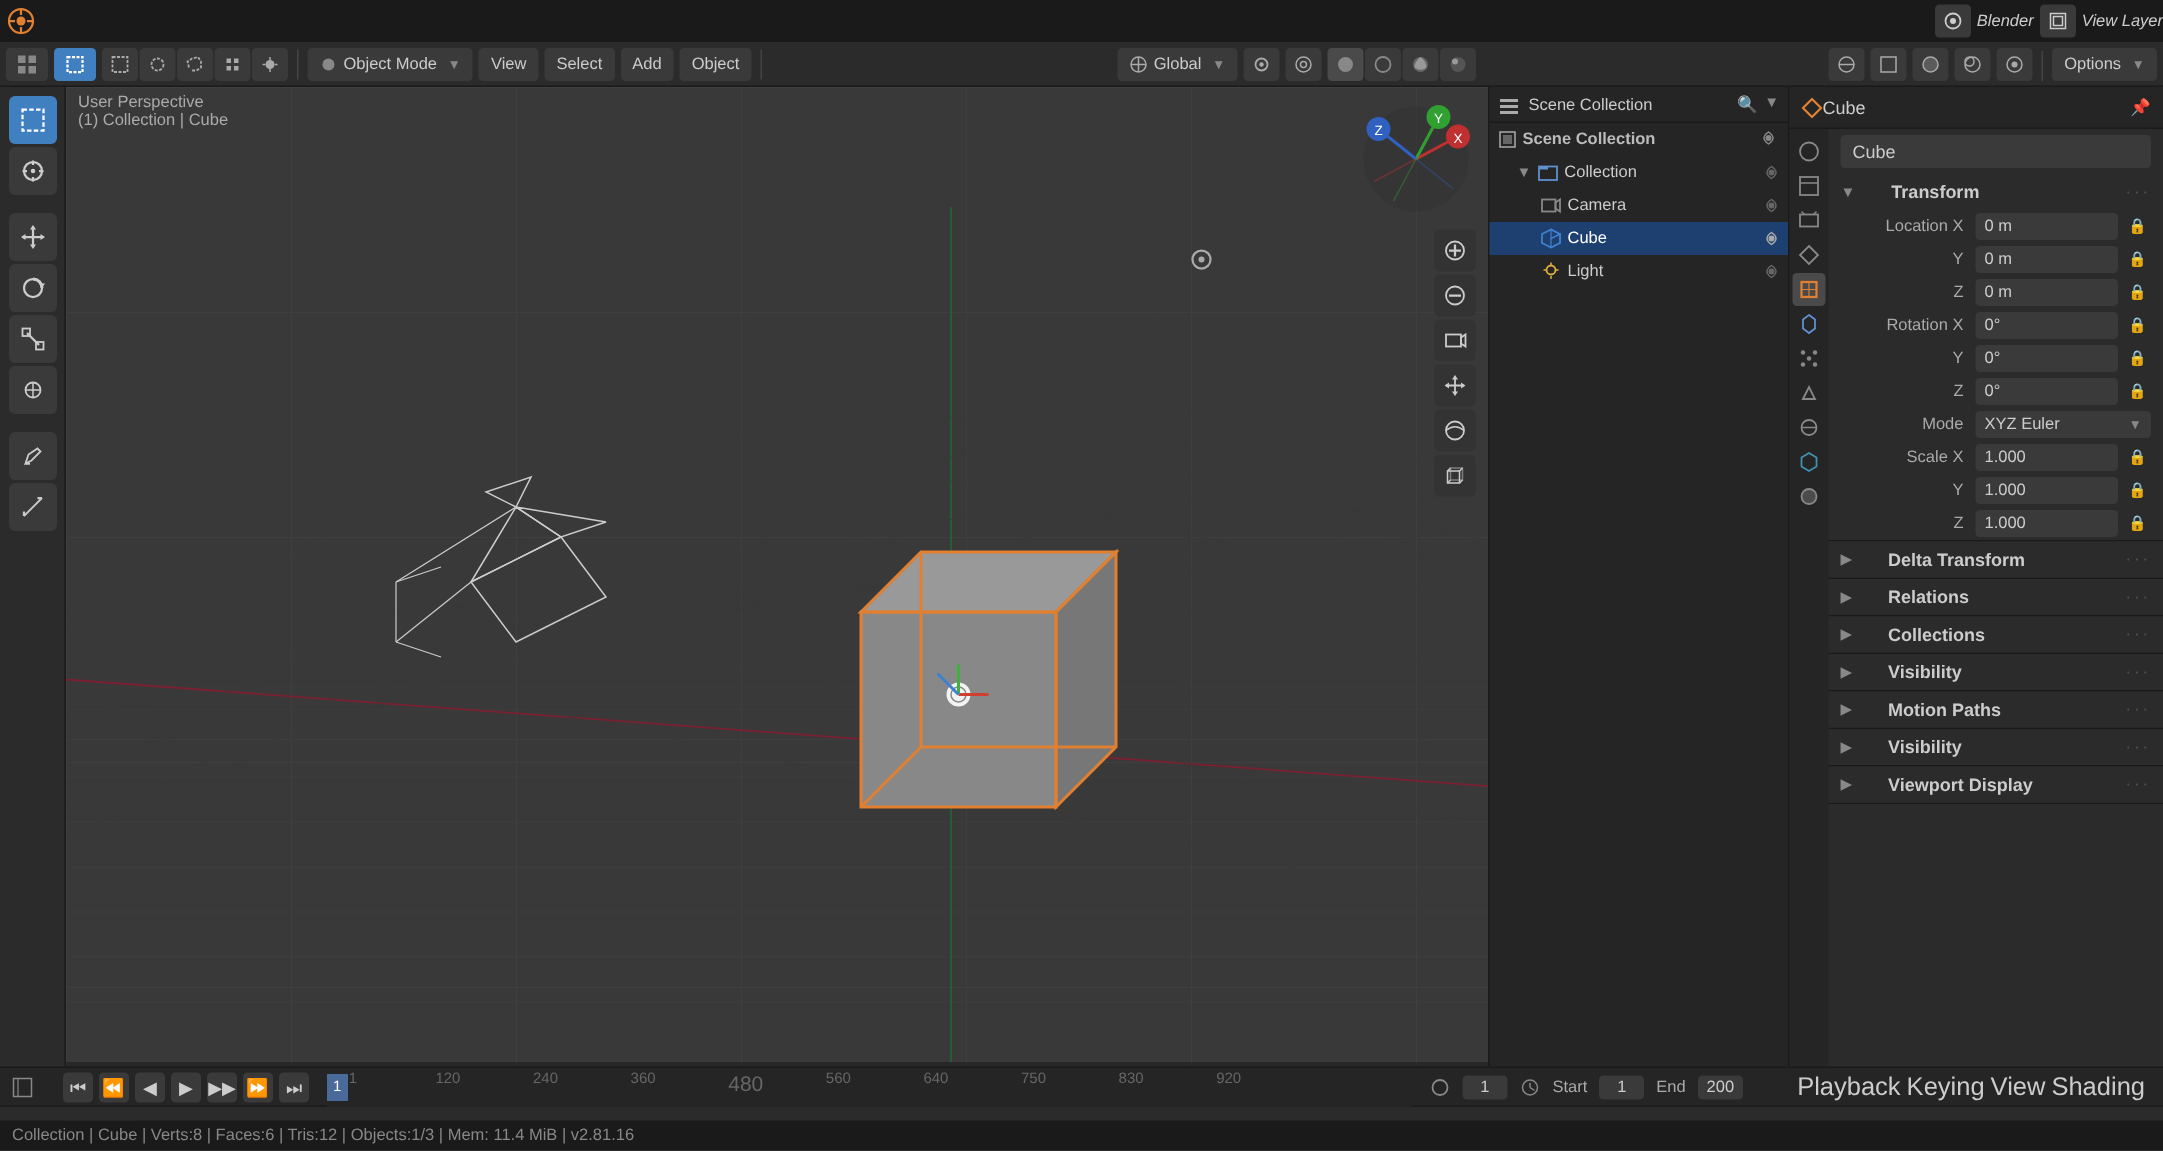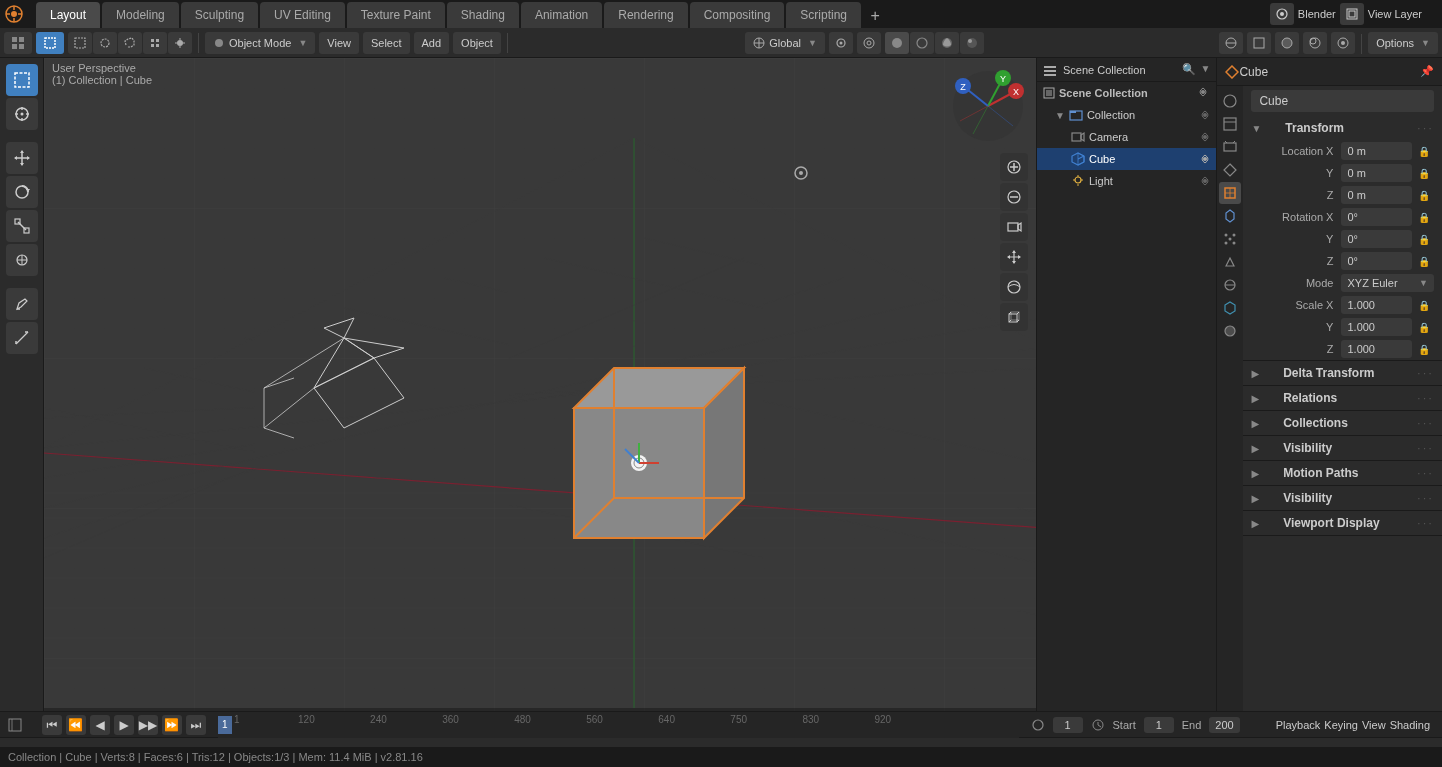--- a/index.html
+++ b/index.html
@@ -333,21 +333,21 @@
     .properties-main {
       flex: 1;
       overflow-y: auto;
       overflow-x: hidden;
     }
 
     
     .right-side {
       display: flex;
       flex-direction: row;
-      width: 406px;
+      width: 450px;
       flex-shrink: 0;
     }
 
     
     .bottom-bar {
       position: absolute;
       bottom: 0;
       left: 0;
       right: 0;
       height: 55px;
@@ -358,21 +358,21 @@
     .timeline-header {
       height: 26px;
       background: #252525;
       display: flex;
       align-items: center;
       padding: 0 8px;
       gap: 12px;
       border-bottom: 1px solid #1a1a1a;
     }
     .timeline-header-item {
-      font-size: 11px;
+      font-size: 17px;
       color: #ccc;
       cursor: pointer;
       text-align: right;
     }
     .timeline-controls {
       display: flex;
       align-items: center;
       gap: 4px;
       margin-left: 8px;
     }
@@ -491,21 +491,22 @@
       color: #ccc;
       gap: 4px;
     }
 
     
     .header-right {
       margin-left: auto;
       display: flex;
       align-items: center;
       gap: 4px;
-      padding-right: 20px;
+      padding-right: 0;
+      font-style: italic;
     }
 
     .prop-collapsible {
       cursor: pointer;
     }
 
     
     .outliner-scene-header {
       height: 22px;
       background: #252525;
@@ -526,33 +527,20 @@
     <svg width="18" height="18" viewBox="0 0 18 18">
       <circle cx="9" cy="9" r="8" fill="none" stroke="#e08030" stroke-width="1.5"></circle>
       <circle cx="9" cy="9" r="3" fill="#e08030"></circle>
       <line x1="9" y1="1" x2="9" y2="5" stroke="#e08030" stroke-width="1.5"></line>
       <line x1="9" y1="13" x2="9" y2="17" stroke="#e08030" stroke-width="1.5"></line>
       <line x1="1" y1="9" x2="5" y2="9" stroke="#e08030" stroke-width="1.5"></line>
       <line x1="13" y1="9" x2="17" y2="9" stroke="#e08030" stroke-width="1.5"></line>
     </svg>
   </div>
 
-  <div class="workspace-tabs" style="position:relative;top:0;left:0;right:0;flex:1;margin-left:8px;">
-    <div class="workspace-tab active">Layout</div>
-    <div class="workspace-tab">Modeling</div>
-    <div class="workspace-tab">Sculpting</div>
-    <div class="workspace-tab">UV Editing</div>
-    <div class="workspace-tab">Texture Paint</div>
-    <div class="workspace-tab">Shading</div>
-    <div class="workspace-tab">Animation</div>
-    <div class="workspace-tab">Rendering</div>
-    <div class="workspace-tab">Compositing</div>
-    <div class="workspace-tab">Scripting</div>
-    <div class="workspace-tab-add">+</div>
-  </div>
 
   <div class="header-right">
     <div class="toolbar-icon-btn">
       <svg width="14" height="14" viewBox="0 0 14 14">
           <circle cx="7" cy="7" r="5" fill="none" stroke="#ccc" stroke-width="1.2"></circle>
           <circle cx="7" cy="7" r="2" fill="#ccc"></circle>
         </svg>
     </div>
     <span style="font-size:11px;color:#ccc;">Blender</span>
     <div class="toolbar-icon-btn">
@@ -1297,21 +1285,21 @@
     <div style="flex:1;position:relative;height:26px;background:#252525;overflow:hidden;">
 
       <div style="position:absolute;left:0;top:50%;transform:translateY(-50%);background:#4a6a9a;padding:0 4px;height:18px;display:flex;align-items:center;">
         <span style="font-size:10px;color:white;">1</span>
       </div>
 
       <span style="position:absolute;left:2%;top:2px;font-size:10px;color:#666;">1</span>
       <span style="position:absolute;left:10%;top:2px;font-size:10px;color:#666;">120</span>
       <span style="position:absolute;left:19%;top:2px;font-size:10px;color:#666;">240</span>
       <span style="position:absolute;left:28%;top:2px;font-size:10px;color:#666;">360</span>
-      <span style="position:absolute;left:37%;top:2px;font-size:10px;color:#666;">480</span>
+      <span style="position:absolute;left:37%;top:2px;font-size:14px;color:#666;">480</span>
       <span style="position:absolute;left:46%;top:2px;font-size:10px;color:#666;">560</span>
       <span style="position:absolute;left:55%;top:2px;font-size:10px;color:#666;">640</span>
       <span style="position:absolute;left:64%;top:2px;font-size:10px;color:#666;">750</span>
       <span style="position:absolute;left:73%;top:2px;font-size:10px;color:#666;">830</span>
       <span style="position:absolute;left:82%;top:2px;font-size:10px;color:#666;">920</span>
     </div>
 
     <div class="frame-indicator">
       <svg width="14" height="14" viewBox="0 0 14 14">
           <circle cx="7" cy="7" r="5" fill="none" stroke="#888" stroke-width="1.2"></circle>

